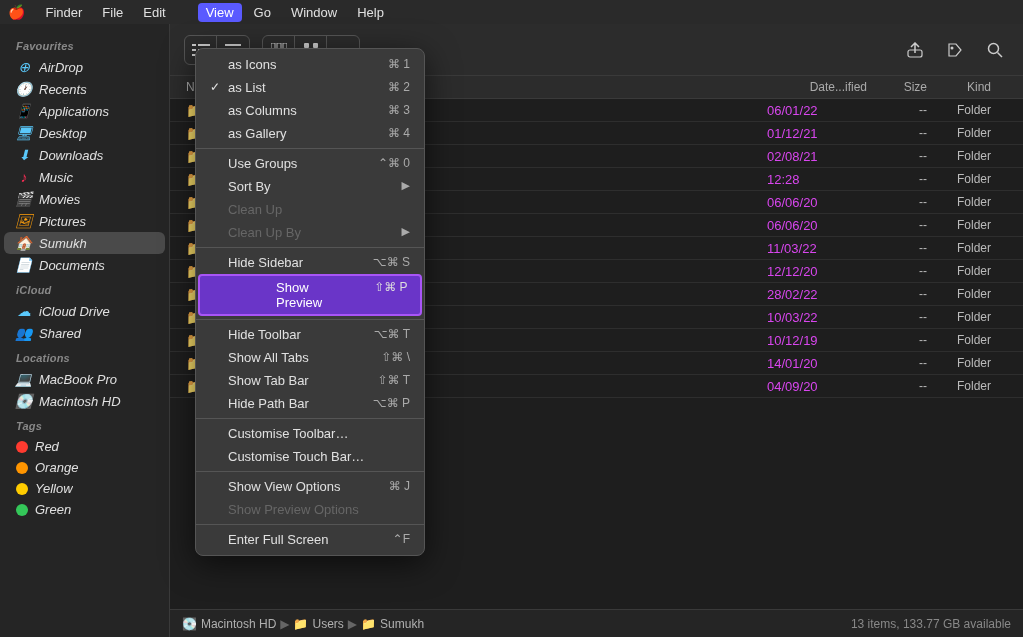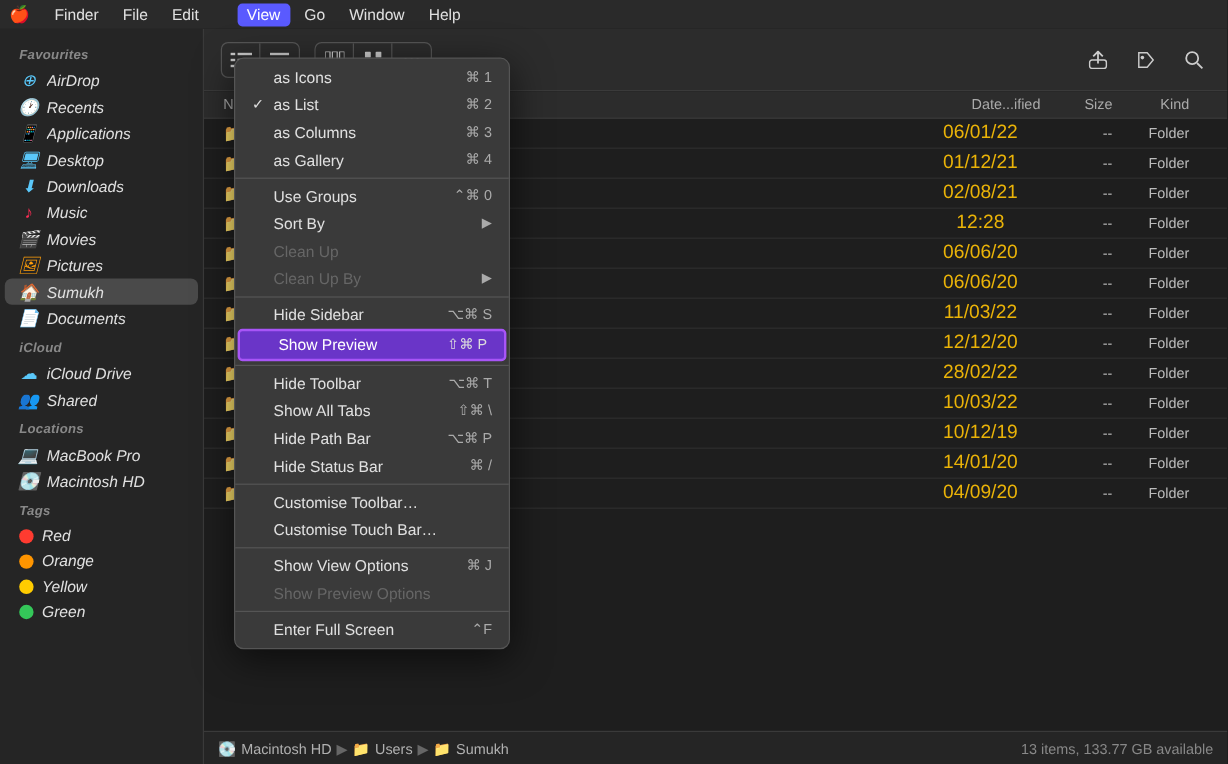--- a/index.html
+++ b/index.html
@@ -154,21 +154,21 @@
     .col-kind { width: 80px; text-align: right; padding-right: 16px; }
 
     .file-row {
       display: flex;
       align-items: center;
       padding: 3px 16px;
       border-bottom: 1px solid #2e2e2e;
       font-size: 13px;
     }
     .file-row .col-name { flex: 1; display: flex; align-items: center; gap: 6px; }
-    .file-row .col-date { width: 100px; text-align: center; color: #eab308; font-size: 16px; }
+    .file-row .col-date { width: 100px; text-align: left; color: #d946ef; font-size: 13px; }
     .file-row .col-size { width: 60px; text-align: right; color: #bbb; font-size: 12px; }
     .file-row .col-kind { width: 80px; text-align: right; color: #bbb; font-size: 12px; padding-right: 16px; }
     .folder-icon { font-size: 14px; }
 
     
     #status-bar {
       height: 28px;
       background: #252525;
       border-top: 1px solid #3a3a3a;
       display: flex;
@@ -218,20 +218,21 @@
       color: #e0e0e0;
       cursor: default;
       position: relative;
     }
     .menu-row.highlighted {
       background: #6a35c8;
       color: white;
       border: 2px solid #a855f7;
       border-radius: 4px;
       margin: 0 2px;
+      gap: 44px;
     }
     .menu-row.disabled { color: #666; }
     .menu-row .check { width: 14px; font-size: 12px; margin-right: 4px; flex-shrink: 0; }
     .menu-row .label { flex: 1; }
     .menu-row .shortcut { color: #aaa; font-size: 12px; margin-left: 8px; white-space: nowrap; }
     .menu-row .arrow { color: #aaa; font-size: 11px; margin-left: 8px; }
     .menu-row.highlighted .shortcut { color: #ddd; }
 
     
     .tb-icon {
@@ -635,32 +636,32 @@
       <span class="label">Hide Toolbar</span>
       <span class="shortcut">⌥⌘ T</span>
     </div>
 
     <div class="menu-row">
       <span class="check"></span>
       <span class="label">Show All Tabs</span>
       <span class="shortcut">⇧⌘ \</span>
     </div>
 
+    <div class="menu-row">
+      <span class="check"></span>
+      <span class="label">Show Tab Bar</span>
+      <span class="shortcut">⇧⌘ T</span>
+    </div>
 
     <div class="menu-row">
       <span class="check"></span>
       <span class="label">Hide Path Bar</span>
       <span class="shortcut">⌥⌘ P</span>
     </div>
 
-    <div class="menu-row">
-      <span class="check"></span>
-      <span class="label">Hide Status Bar</span>
-      <span class="shortcut">⌘ /</span>
-    </div>
     <div class="menu-divider"></div>
 
     <div class="menu-row">
       <span class="check"></span>
       <span class="label">Customise Toolbar…</span>
     </div>
 
     <div class="menu-row">
       <span class="check"></span>
       <span class="label">Customise Touch Bar…</span>

